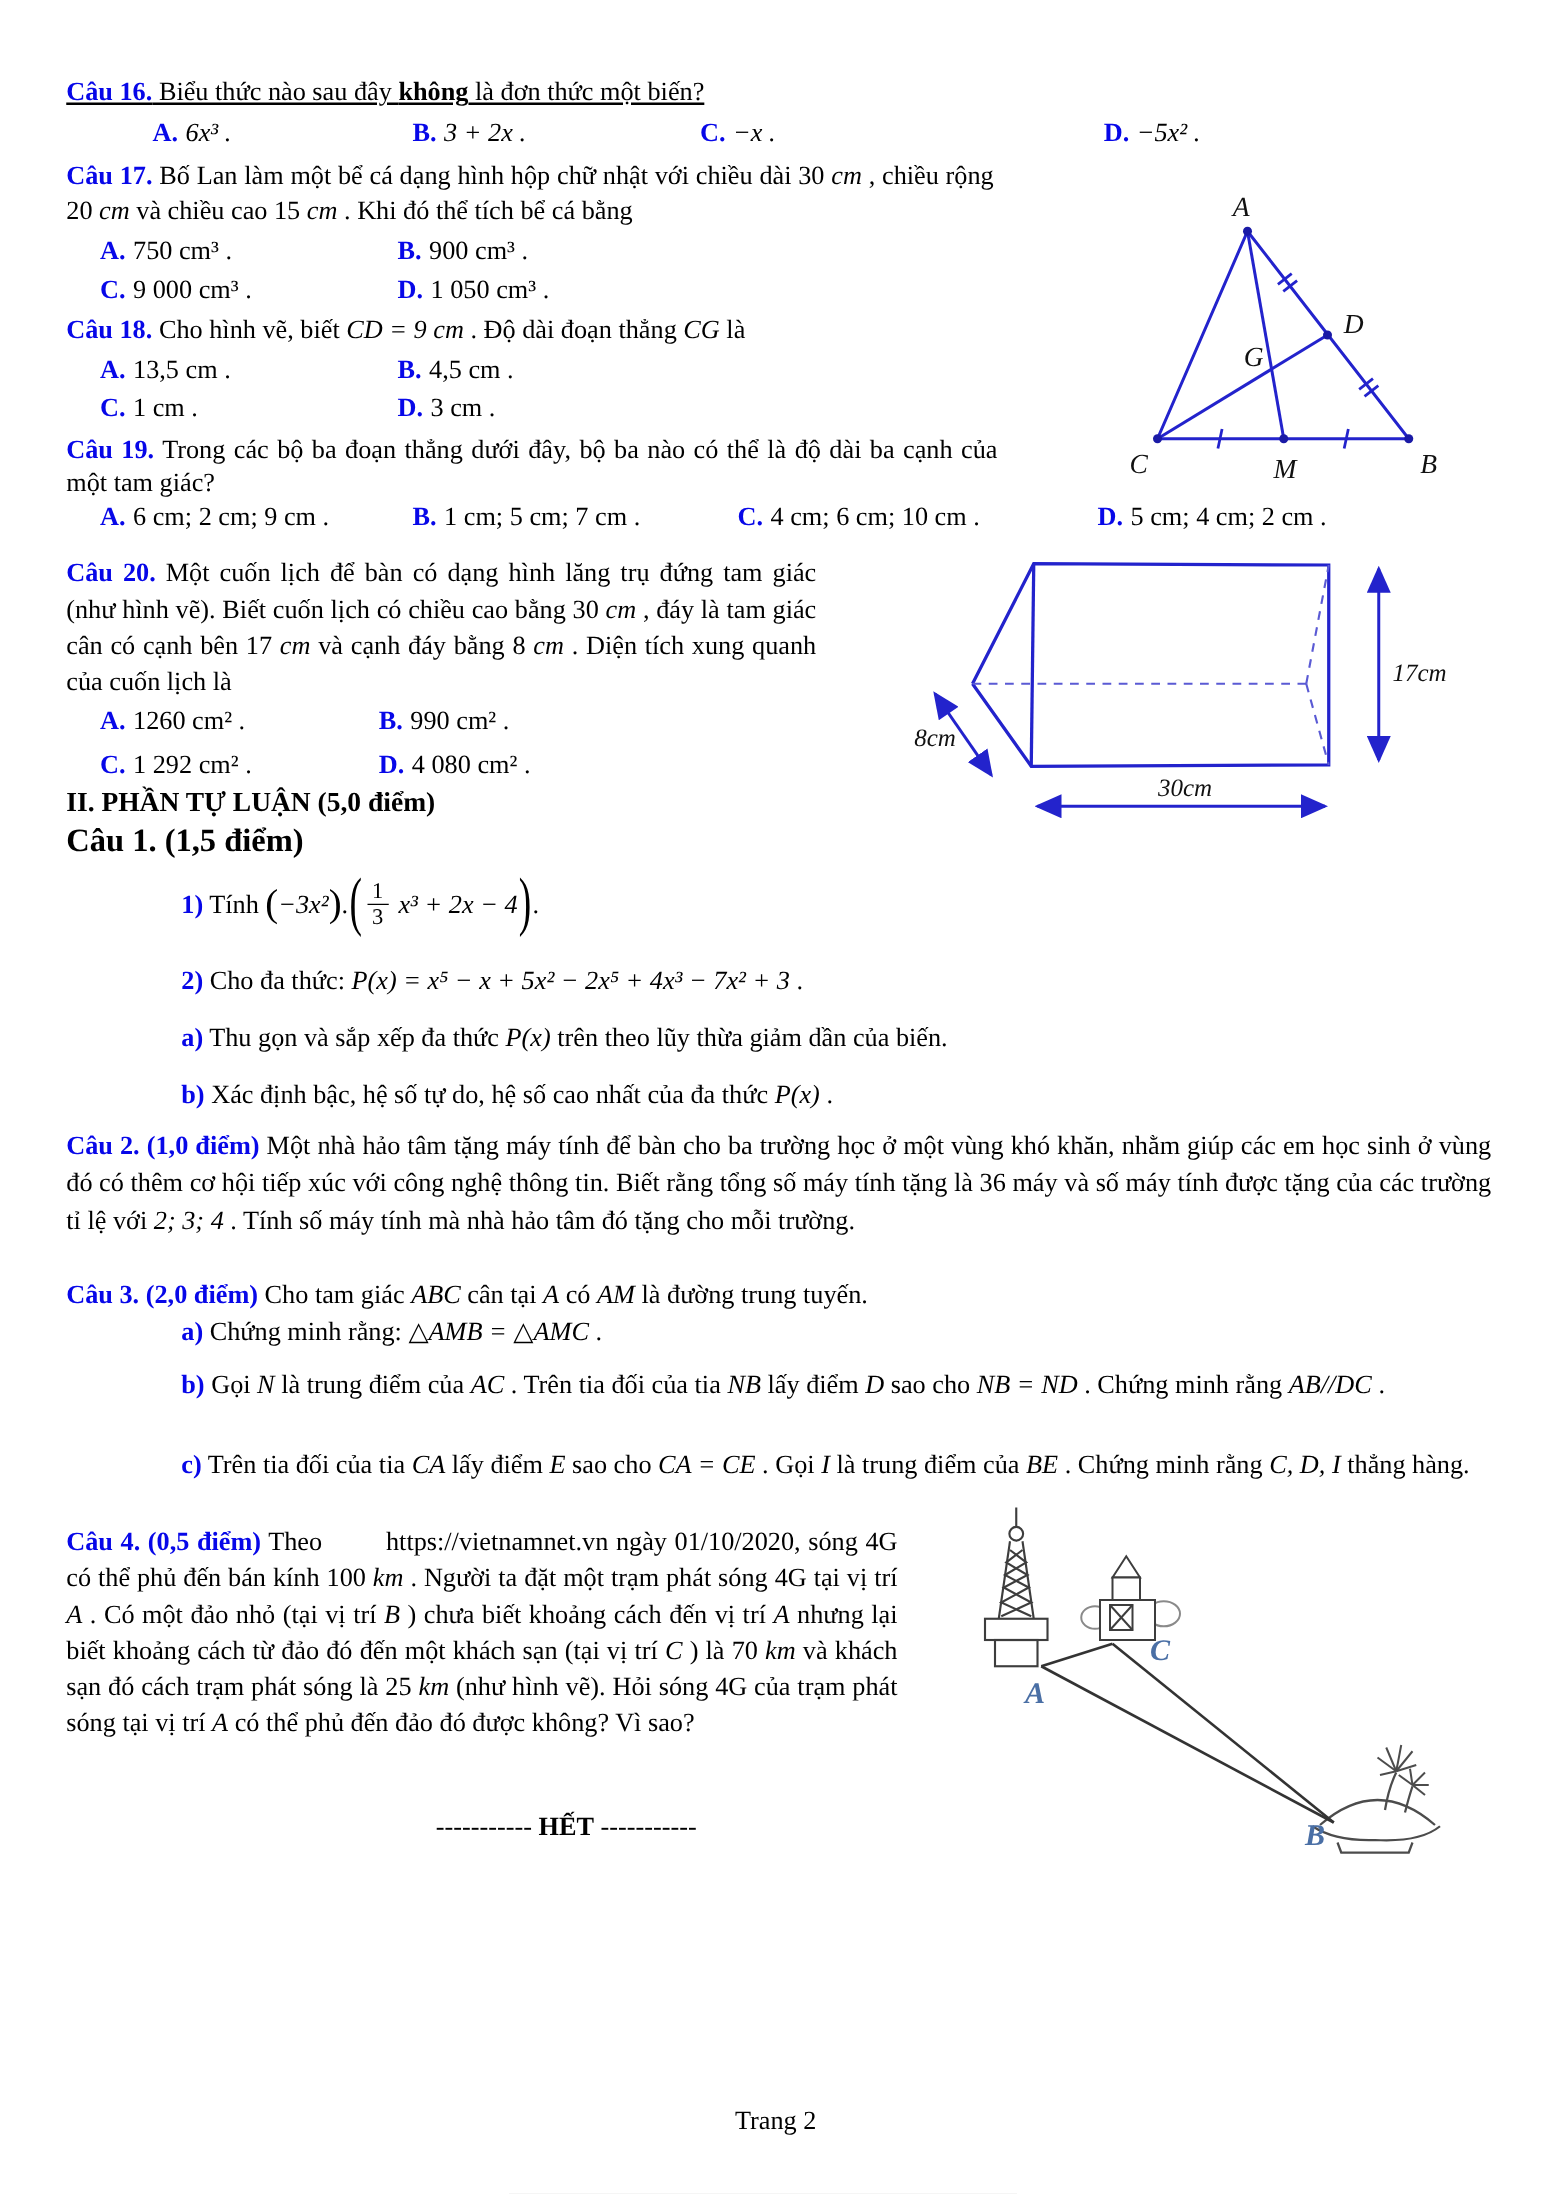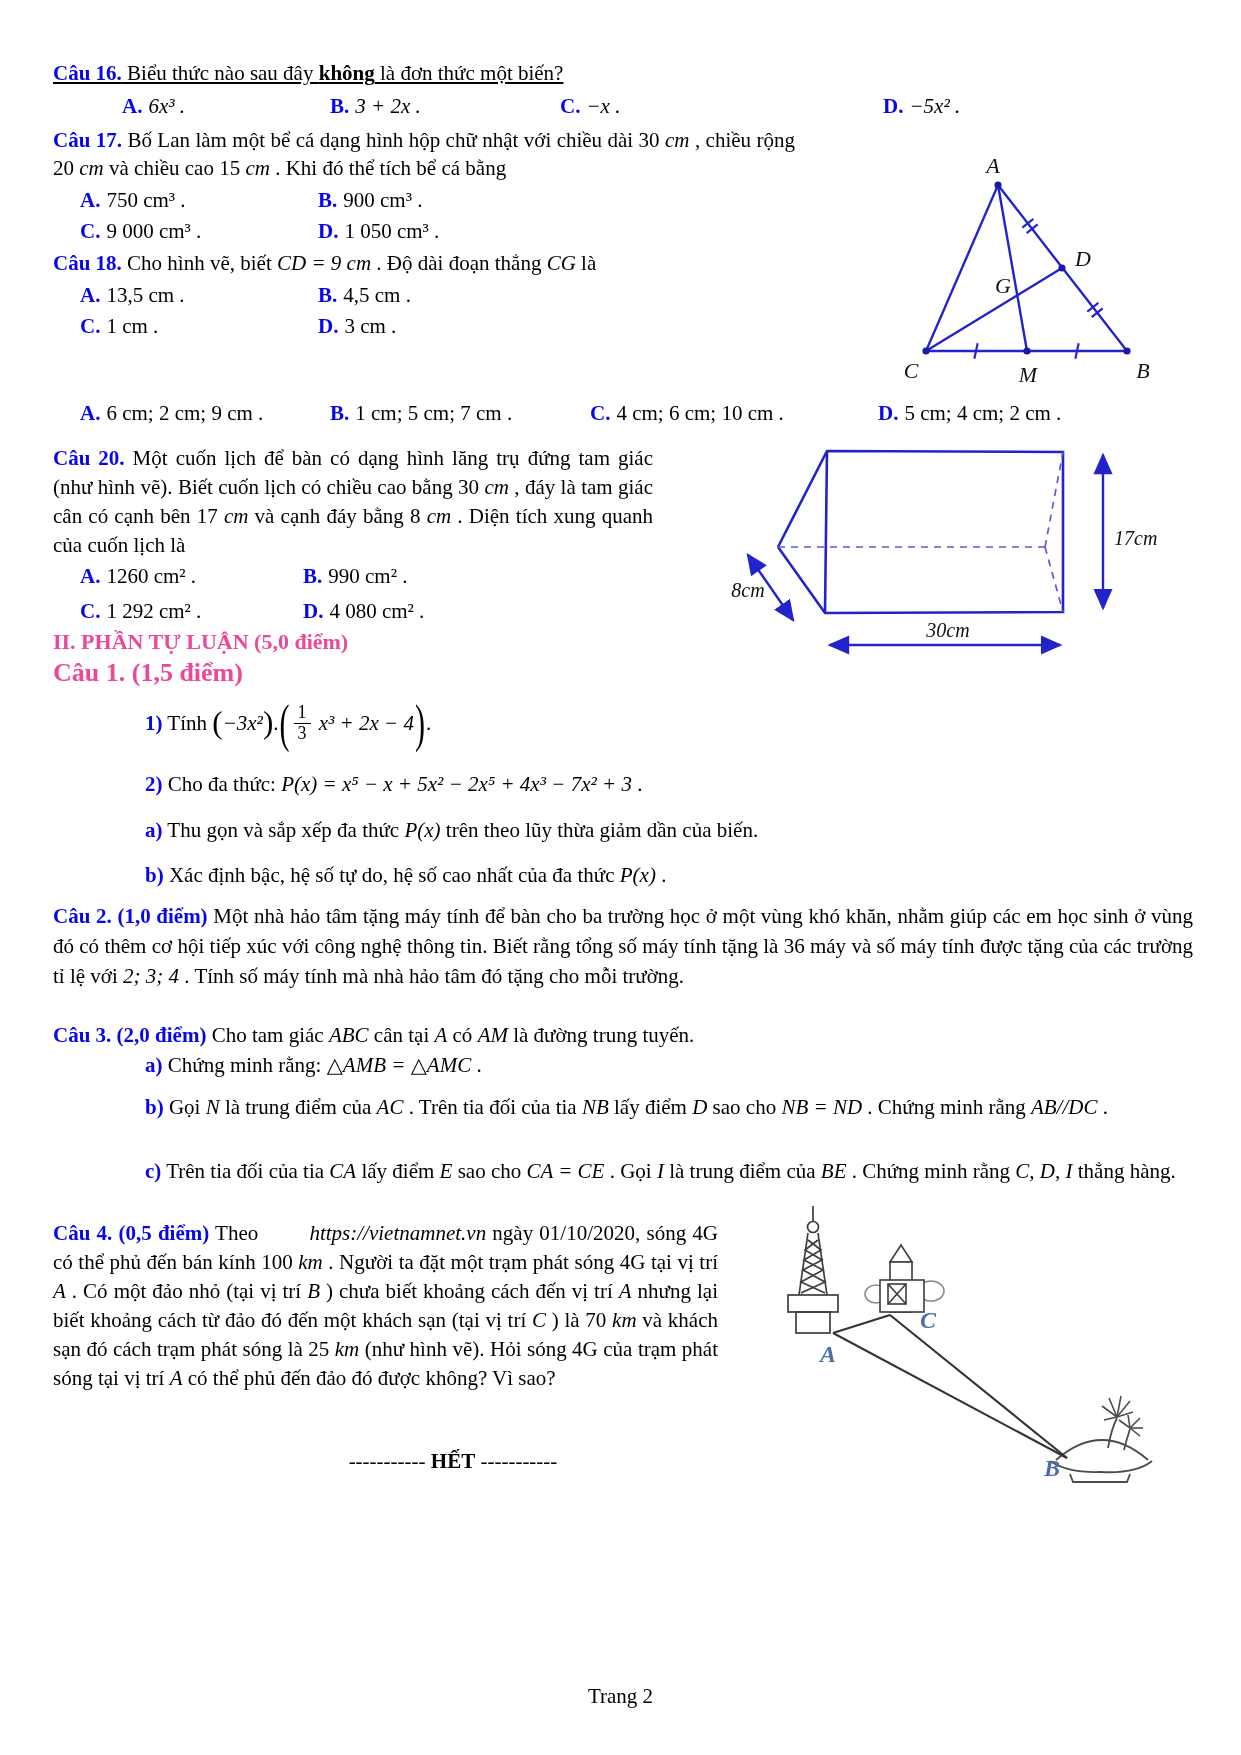--- a/index.html
+++ b/index.html
@@ -5,24 +5,24 @@
   html,body{margin:0;padding:0;background:#e8e8e8;}
   .page{
     position:relative;width:1241px;height:1755px;margin:0 auto;background:#ffffff;
     font-family:"Liberation Serif","DejaVu Serif",serif;font-size:21px;color:#000;
     overflow:hidden;
   }
   .abs{position:absolute;}
   .para{text-align:justify;line-height:28px;}
   .nowrap{white-space:nowrap;}
   .lbl{color:#0707e8;font-weight:bold;}
-  .hd{color:#ec4899;font-weight:bold;}
+  .hd{color:#000000;font-weight:bold;}
   .b{font-weight:bold;}
   .m{font-style:italic;}
-  .i{font-style:italic;margin-left:45px;}
+  .i{margin-left:45px;}
   .opt{position:absolute;white-space:nowrap;}
   .opt .lbl{margin-right:6px;}
   .frac{display:inline-flex;flex-direction:column;align-items:center;font-size:18px;line-height:1.1;margin:0 3px;vertical-align:middle;}
   .frac .num{border-bottom:1.5px solid #000;padding:0 4px;}
   .frac .den{padding:0 4px;}
   .p1{font-size:31px;font-weight:400;vertical-align:-4px;display:inline-block;}
   .p2{font-size:30px;display:inline-block;transform:scaleY(1.75);margin:0 1px;font-weight:300;}
   .mathline{display:flex;align-items:center;}
   .center{text-align:center;}
   svg text{user-select:none;}
@@ -52,20 +52,21 @@
   </div>
 
   <div class="abs nowrap" style="left:53px;top:251px;"><span class="lbl">Câu 18.</span><span> Cho hình vẽ, biết </span><span class="m">CD = 9 cm</span><span> . Độ dài đoạn thẳng </span><span class="m">CG</span><span> là</span></div>
   <div>
     <span class="opt" style="left:80px;top:283px;"><span class="lbl">A.</span><span>13,5 cm .</span></span>
     <span class="opt" style="left:318px;top:283px;"><span class="lbl">B.</span><span>4,5 cm .</span></span>
     <span class="opt" style="left:80px;top:314px;"><span class="lbl">C.</span><span>1 cm .</span></span>
     <span class="opt" style="left:318px;top:314px;"><span class="lbl">D.</span><span>3 cm .</span></span>
   </div>
 
+  <div class="abs para" style="left:53px;top:346px;width:745px;line-height:27px;"><span class="lbl">Câu 19.</span><span> Trong các bộ ba đoạn thẳng dưới đây, bộ ba nào có thể là độ dài ba cạnh của một tam giác?</span></div>
   <div>
     <span class="opt" style="left:80px;top:401px;"><span class="lbl">A.</span><span>6 cm; 2 cm; 9 cm .</span></span>
     <span class="opt" style="left:330px;top:401px;"><span class="lbl">B.</span><span>1 cm; 5 cm; 7 cm .</span></span>
     <span class="opt" style="left:590px;top:401px;"><span class="lbl">C.</span><span>4 cm; 6 cm; 10 cm .</span></span>
     <span class="opt" style="left:878px;top:401px;"><span class="lbl">D.</span><span>5 cm; 4 cm; 2 cm .</span></span>
   </div>
 
   <div class="abs para" style="left:53px;top:444px;width:600px;line-height:29px;"><span class="lbl">Câu 20.</span><span> Một cuốn lịch để bàn có dạng hình lăng trụ đứng tam giác (như hình vẽ). Biết cuốn lịch có chiều cao bằng 30 </span><span class="m">cm</span><span> , đáy là tam giác cân có cạnh bên 17 </span><span class="m">cm</span><span> và cạnh đáy bằng 8 </span><span class="m">cm</span><span> . Diện tích xung quanh của cuốn lịch là</span></div>
   <div>
     <span class="opt" style="left:80px;top:564px;"><span class="lbl">A.</span><span>1260 cm² .</span></span>

